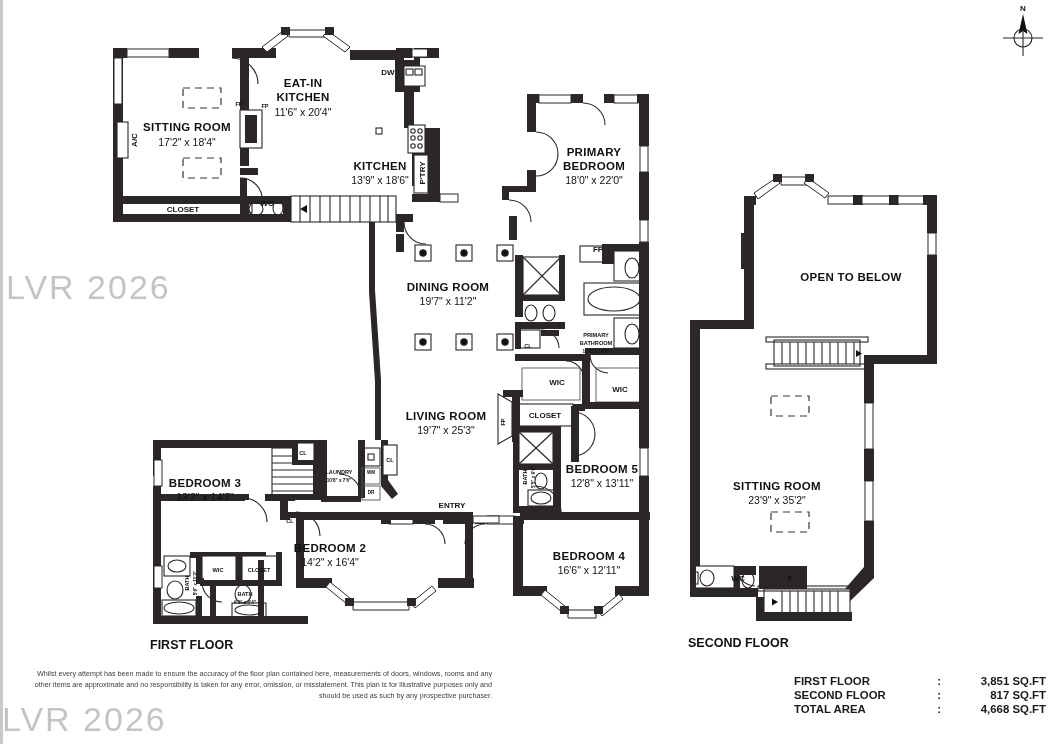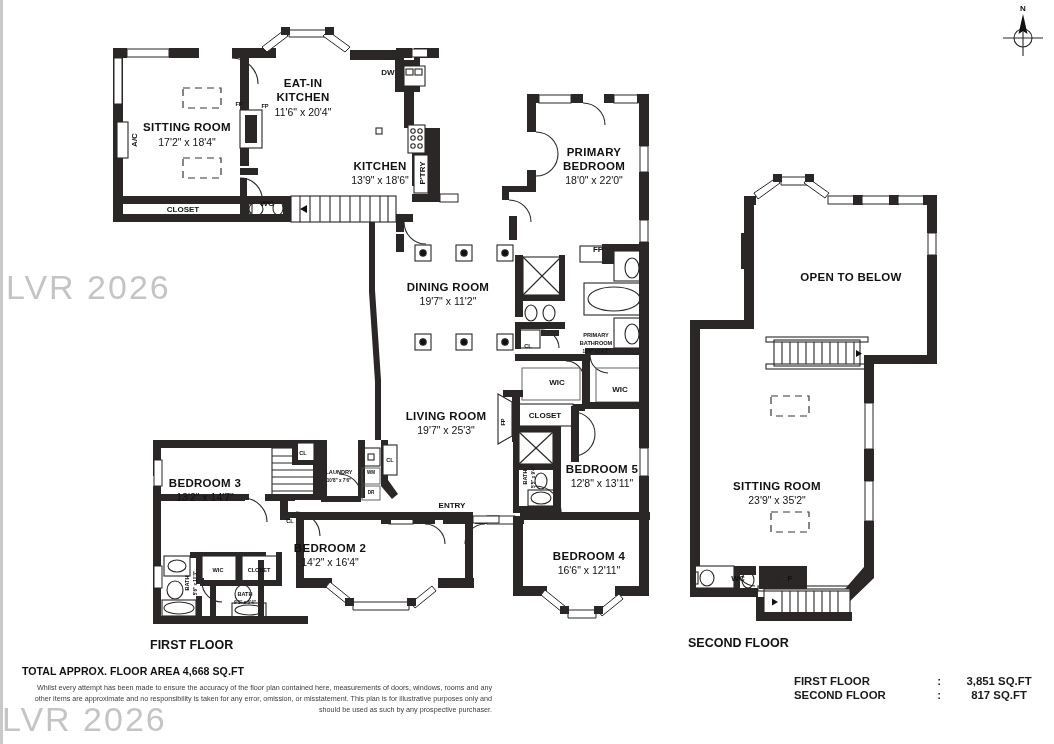--- a/index.html
+++ b/index.html
@@ -70,21 +70,21 @@
   #legend {
     position: absolute;
     right: 8px; top: 674px;
     width: 252px;
     font-size: 11.4px; font-weight: 600; color: #1a1a1a;
   }
   #legend table { border-collapse: collapse; width: 100%; }
   #legend td { padding: 1px 0; white-space: nowrap; }
   .lg-name  { text-align: left; }
   .lg-colon { width: 26px; text-align: center; }
-  .lg-val   { text-align: center; padding-right: 4px; }
+  .lg-val   { text-align: right; padding-right: 4px; }
 
   
   .wmark {
     position: absolute;
     font-family: "Liberation Sans", sans-serif;
     font-size: 34px;
     font-weight: 400;
     letter-spacing: 2px;
     color: rgba(60,60,60,0.30);
     pointer-events: none;
@@ -602,37 +602,41 @@
 
       <text class="rlabel rsmall" x="738" y="581">WC</text>
       <text class="rlabel rsmall" x="790" y="581" fill="#ffffff">F</text>
 
       <text class="rlabel floorttl" x="688" y="647">SECOND FLOOR</text>
     </g>
 
   </svg>
 
   <div id="footer">
-    <div id="areaLine">TOTAL APPROX. FLOOR AREA 4,668 SQ.FT</div>
     <div id="disc">Whilst every attempt has been made to ensure the accuracy of the floor plan contained here, measurements of doors, windows, rooms and any other items are approximate and no responsibility is taken for any error, omission, or misstatement. This plan is for illustrative purposes only and should be used as such by any prospective purchaser.</div>
   </div>
 
   <div id="legend">
     <table>
       <tbody>
         <tr>
           <td class="lg-name">FIRST FLOOR</td>
           <td class="lg-colon">:</td>
           <td class="lg-val">3,851 SQ.FT</td>
         </tr>
         <tr>
           <td class="lg-name">SECOND FLOOR</td>
           <td class="lg-colon">:</td>
           <td class="lg-val">817 SQ.FT</td>
         </tr>
+        <tr>
+          <td class="lg-name">TOTAL AREA</td>
+          <td class="lg-colon">:</td>
+          <td class="lg-val">4,668 SQ.FT</td>
+        </tr>
       </tbody>
     </table>
   </div>
 
   <div class="wmark" id="wm1">LVR 2026</div>
   <div class="wmark" id="wm2">LVR 2026</div>
 
 </div>
 
 </body></html>

